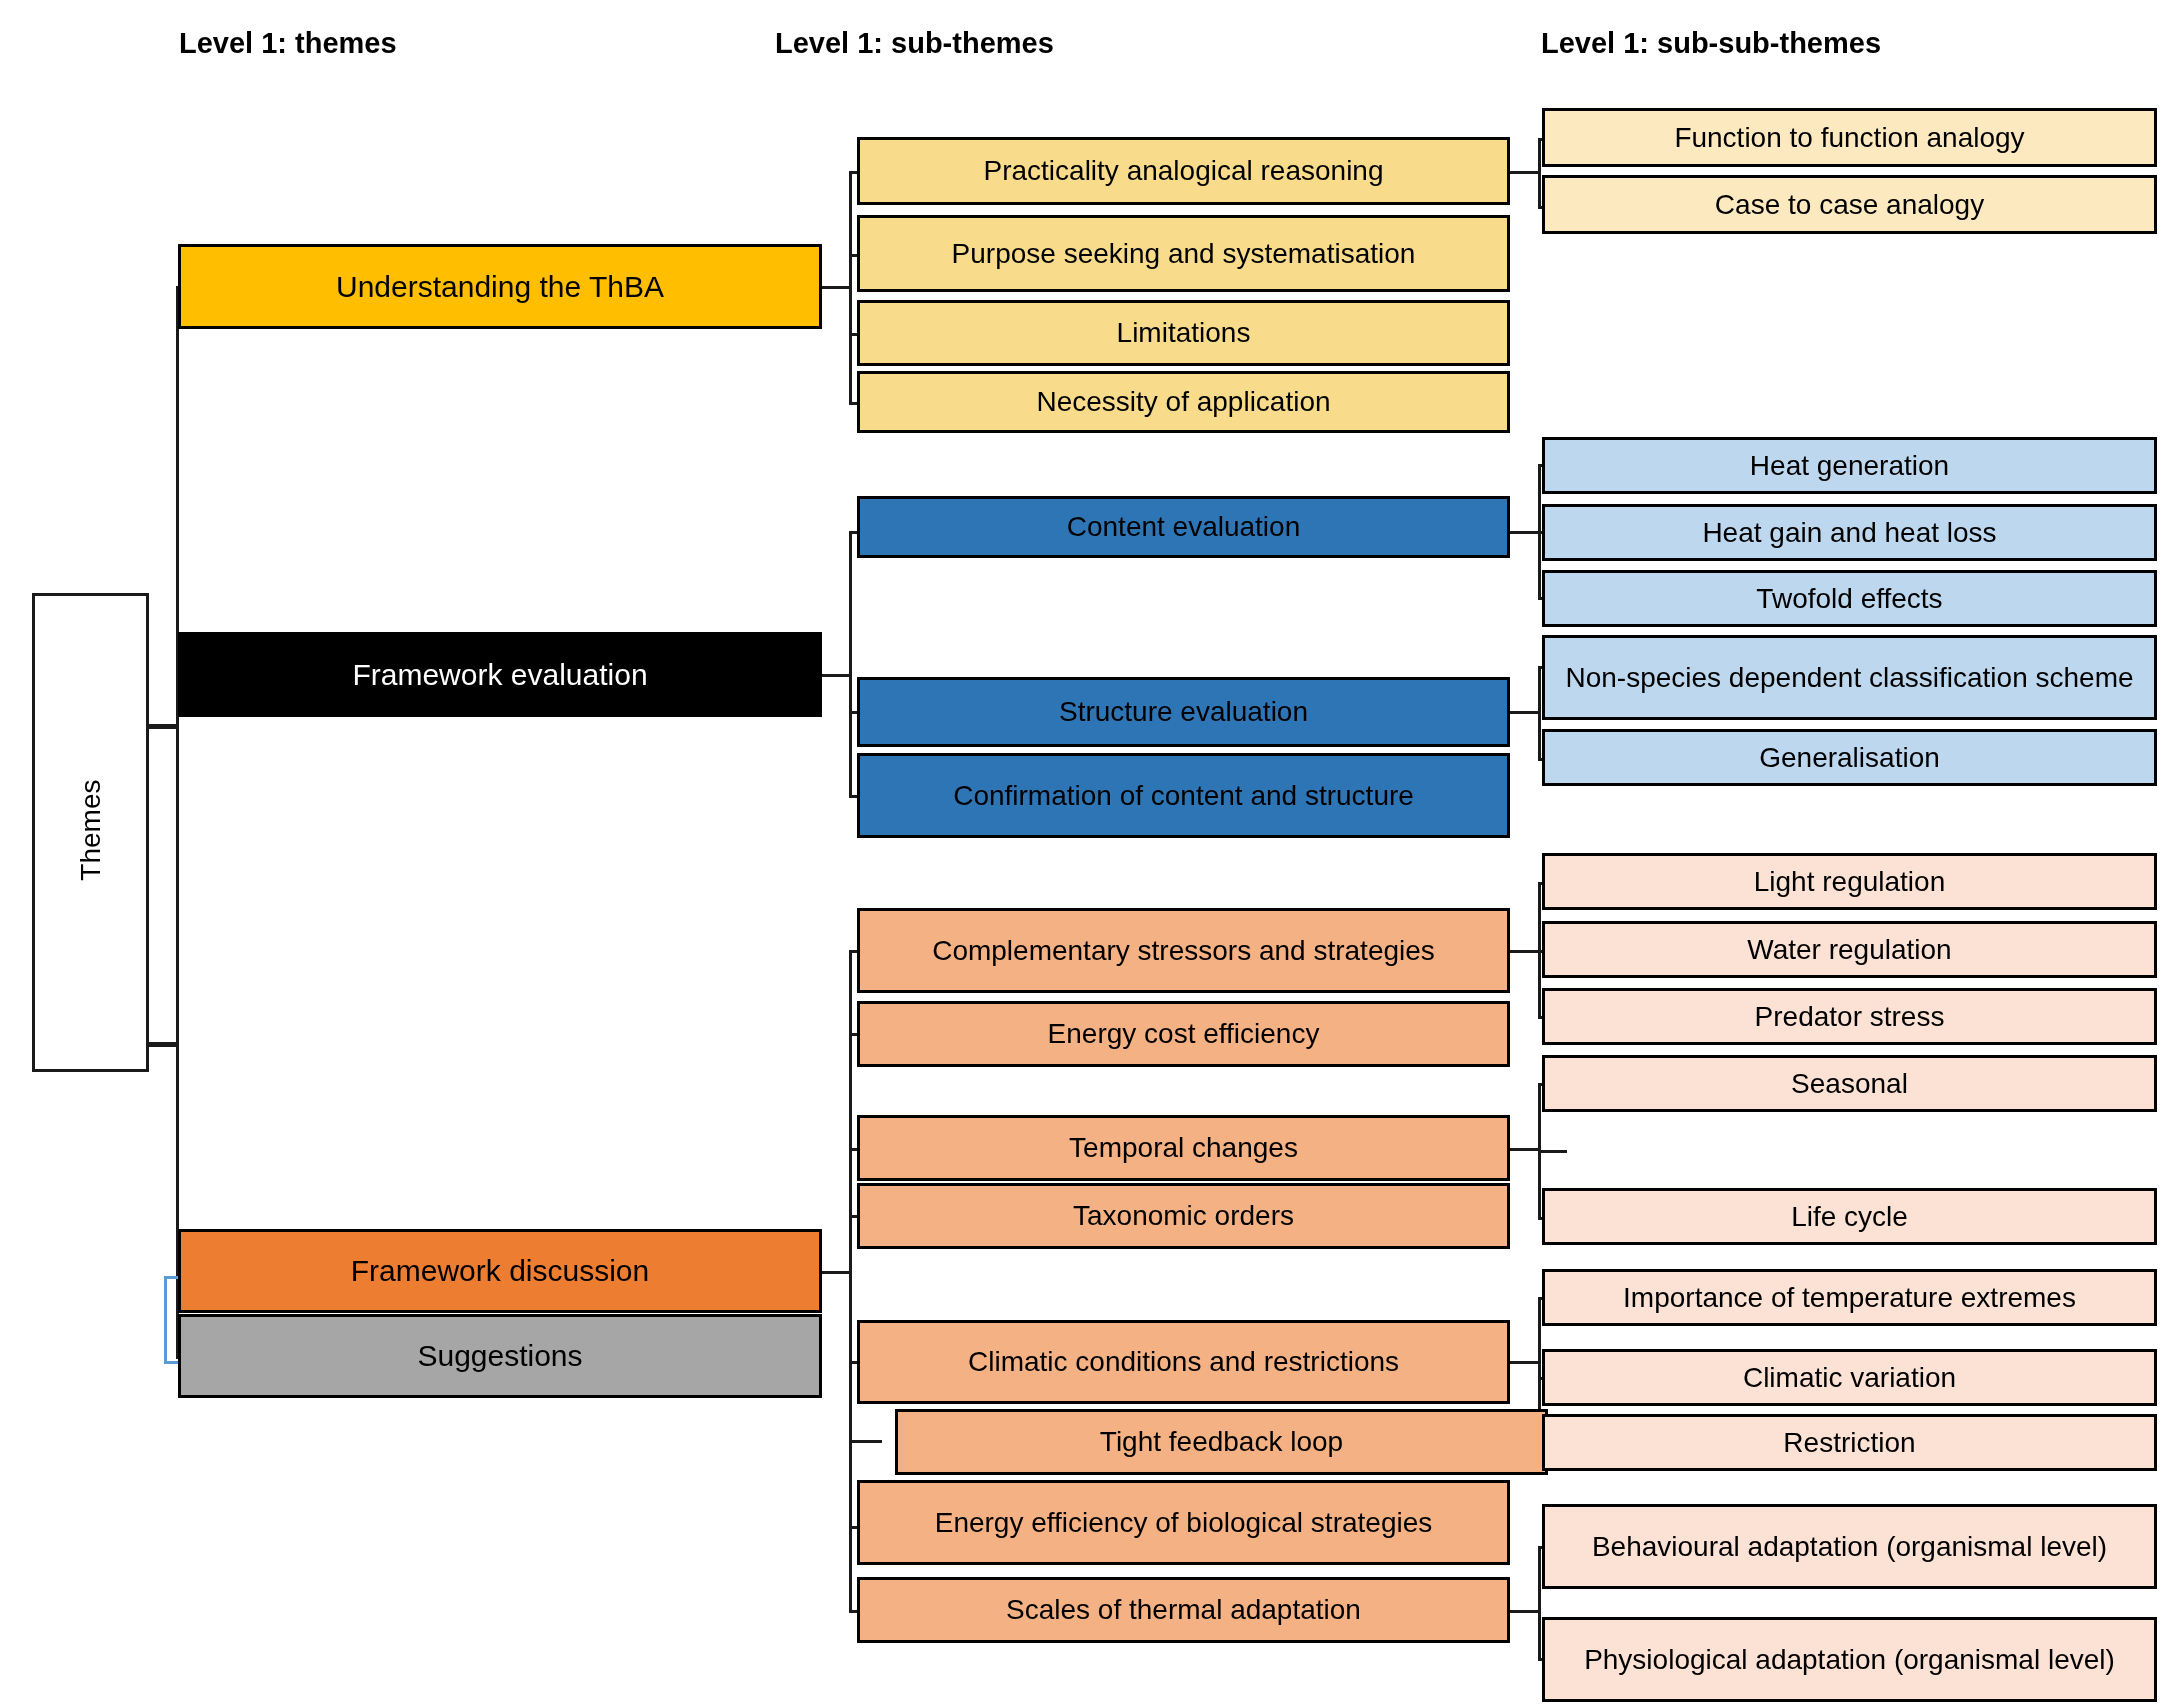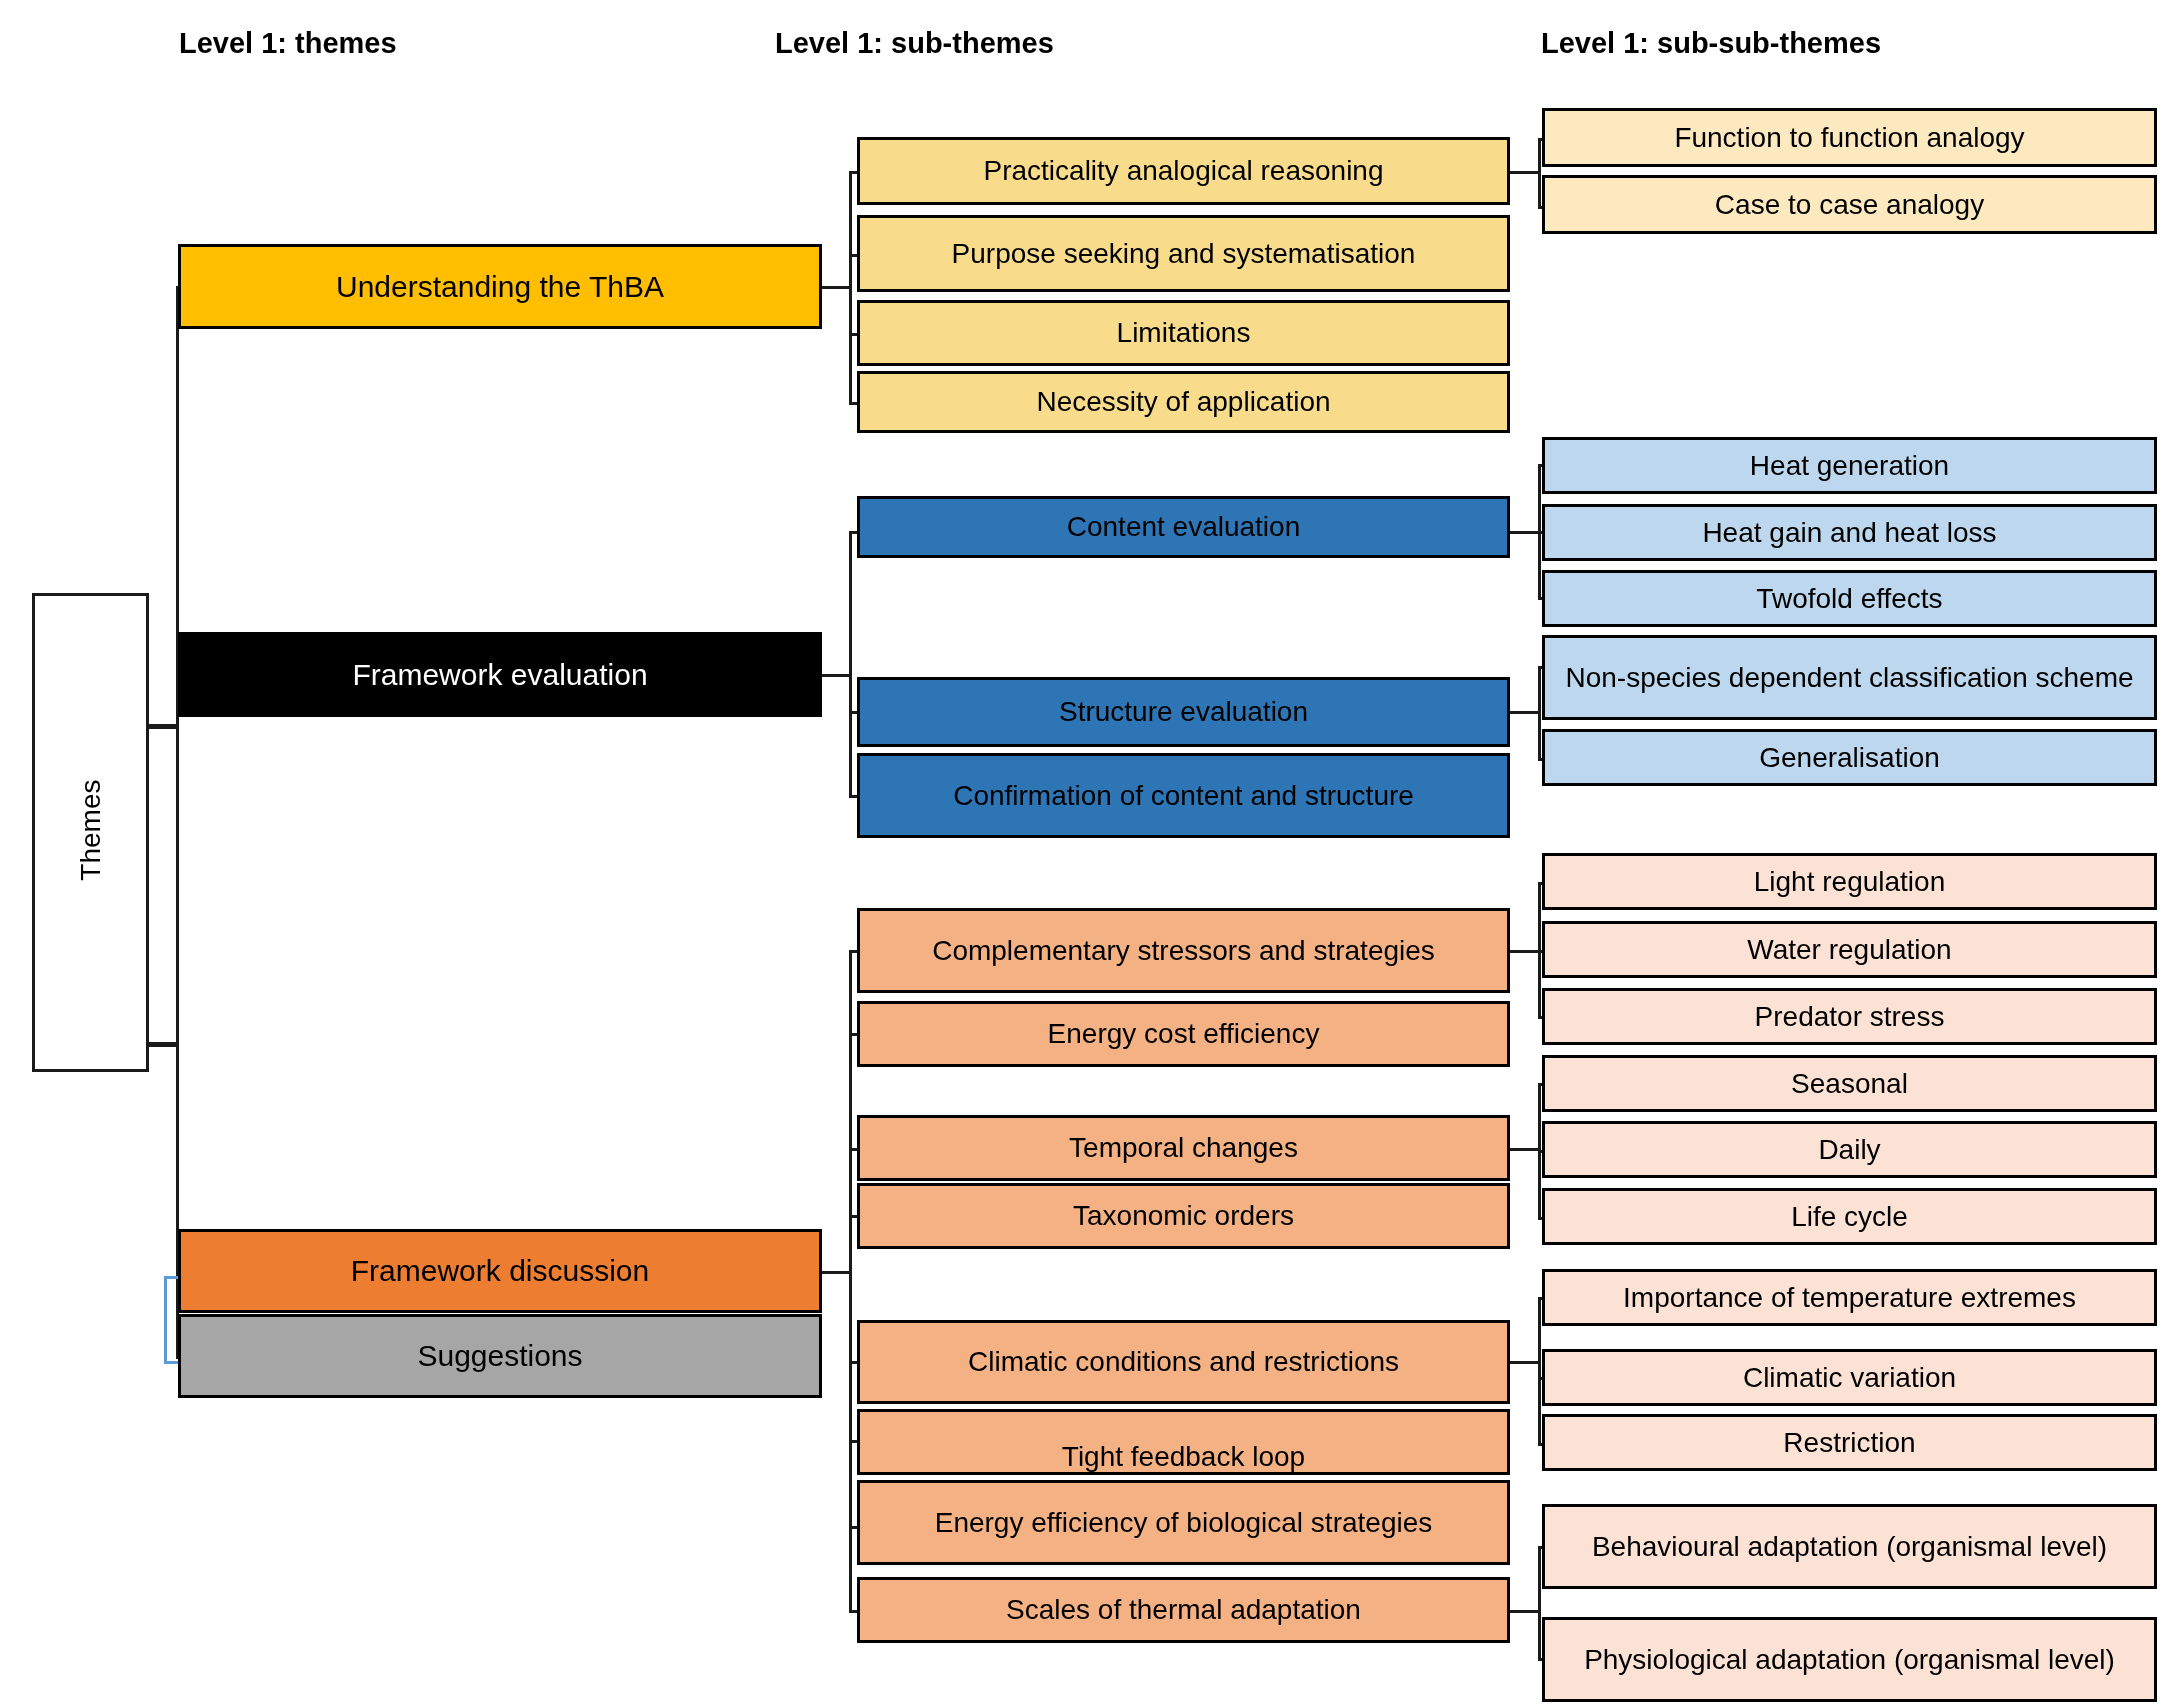--- a/index.html
+++ b/index.html
@@ -239,21 +239,21 @@
   </div>
   <div class="node sub-orange" style="left:857px;top:1115px;width:653px;height:66px;">
     <span>Temporal changes</span>
   </div>
   <div class="node sub-orange" style="left:857px;top:1183px;width:653px;height:66px;">
     <span>Taxonomic orders</span>
   </div>
   <div class="node sub-orange" style="left:857px;top:1320px;width:653px;height:84px;">
     <span>Climatic conditions and restrictions</span>
   </div>
-  <div class="node sub-orange" style="left:857px;top:1409px;width:653px;height:66px;align-items:flex-end;">
+  <div class="node sub-orange" style="left:895px;top:1409px;width:653px;height:66px;">
     <span>Tight feedback loop</span>
   </div>
   <div class="node sub-orange" style="left:857px;top:1480px;width:653px;height:85px;">
     <span>Energy efficiency of biological strategies</span>
   </div>
   <div class="node sub-orange" style="left:857px;top:1577px;width:653px;height:66px;">
     <span>Scales of thermal adaptation</span>
   </div>
 
   <div class="node ss-amber" style="left:1542px;top:108px;width:615px;height:59px;justify-content:center;">
@@ -285,23 +285,20 @@
   <div class="node ss-orange" style="left:1542px;top:921px;width:615px;height:57px;">
     <span>Water regulation</span>
   </div>
   <div class="node ss-orange" style="left:1542px;top:988px;width:615px;height:57px;">
     <span>Predator stress</span>
   </div>
 
   <div class="node ss-orange" style="left:1542px;top:1055px;width:615px;height:57px;">
     <span>Seasonal</span>
   </div>
-  <div class="node ss-orange" style="left:1542px;top:1121px;width:615px;height:57px;">
-    <span>Daily</span>
-  </div>
   <div class="node ss-orange" style="left:1542px;top:1188px;width:615px;height:57px;">
     <span>Life cycle</span>
   </div>
 
   <div class="node ss-orange" style="left:1542px;top:1269px;width:615px;height:57px;">
     <span>Importance of temperature extremes</span>
   </div>
   <div class="node ss-orange" style="left:1542px;top:1349px;width:615px;height:57px;">
     <span>Climatic variation</span>
   </div>

